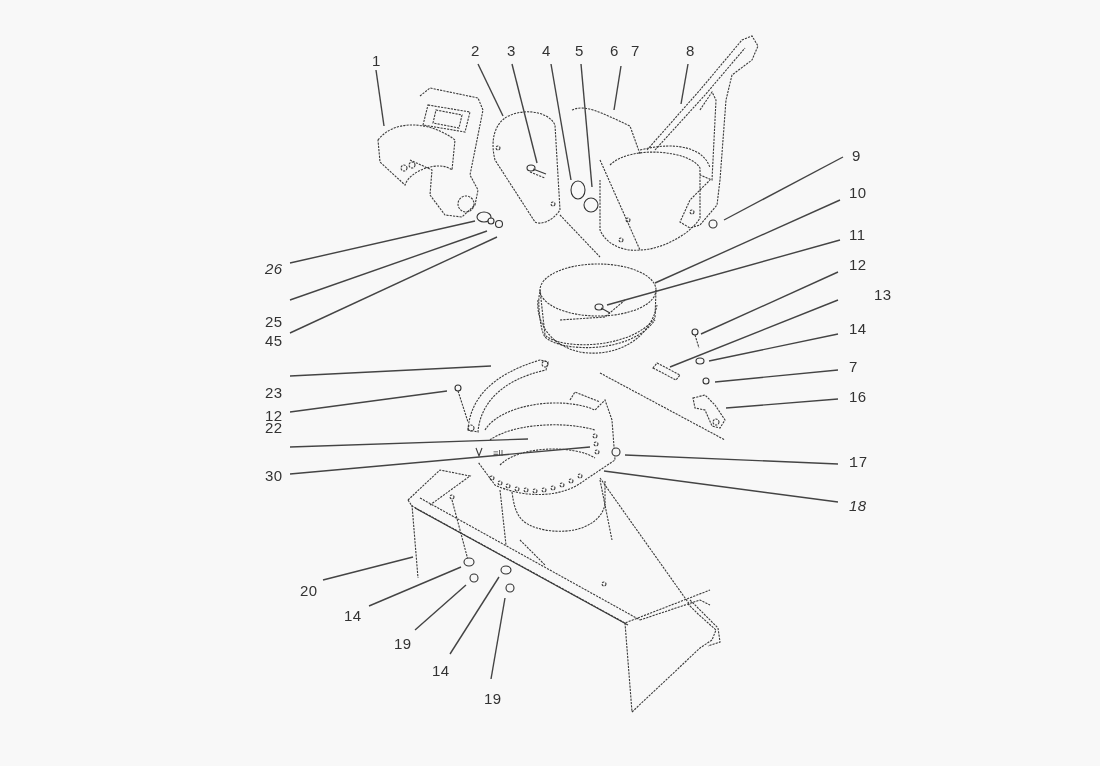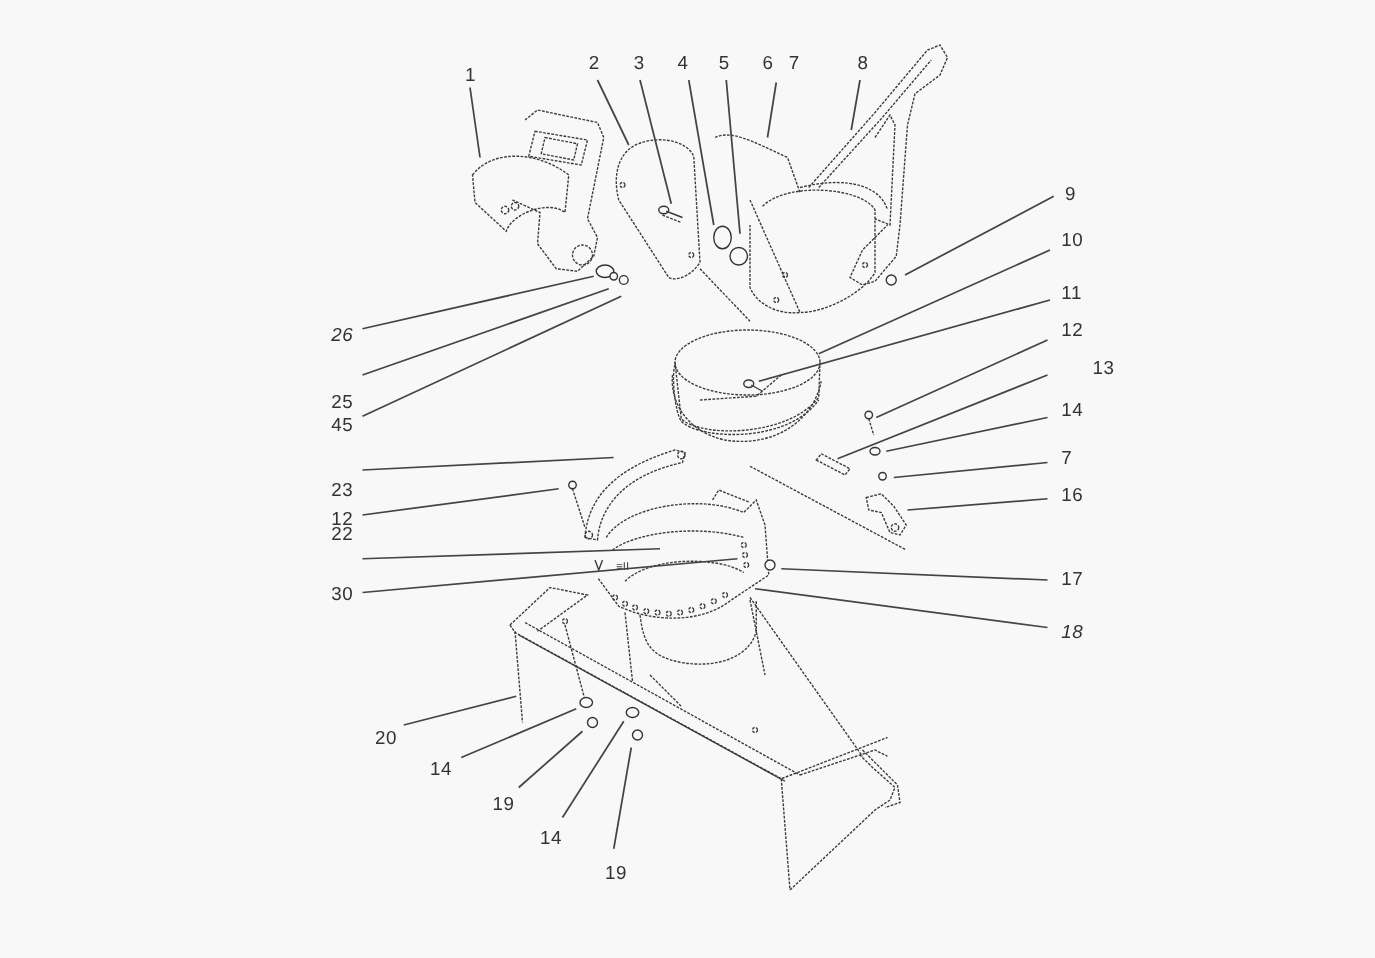--- a/index.html
+++ b/index.html
@@ -210,21 +210,21 @@
       <div class="callout" style="left: 631px; top: 43px;">7</div>
       <div class="callout" style="left: 686px; top: 43px;">8</div>
       <div class="callout" style="left: 852px; top: 148px;">9</div>
       <div class="callout" style="left: 849px; top: 185px;">10</div>
       <div class="callout" style="left: 849px; top: 227px;">11</div>
       <div class="callout" style="left: 849px; top: 257px;">12</div>
       <div class="callout" style="left: 849px; top: 287px; margin-left: 25px;">13</div>
       <div class="callout" style="left: 849px; top: 321px;">14</div>
       <div class="callout" style="left: 849px; top: 359px;">7</div>
       <div class="callout" style="left: 849px; top: 389px;">16</div>
-      <div class="callout" style="left: 849px; top: 456px;">17</div>
+      <div class="callout" style="left: 849px; top: 456px; font-family: Liberation Mono, monospace;">17</div>
       <div class="callout" style="left: 849px; top: 498px; font-style: italic;">18</div>
       <div class="callout" style="left: 265px; top: 261px; font-style: italic;">26</div>
       <div class="callout" style="left: 265px; top: 298px; margin-top: 16px;">25</div>
       <div class="callout" style="left: 265px; top: 333px;">45</div>
       <div class="callout" style="left: 265px; top: 385px;">23</div>
       <div class="callout" style="left: 265px; top: 408px;">12</div>
       <div class="callout" style="left: 265px; top: 420px;">22</div>
       <div class="callout" style="left: 265px; top: 468px;">30</div>
       <div class="callout" style="left: 300px; top: 583px;">20</div>
       <div class="callout" style="left: 344px; top: 608px;">14</div>

